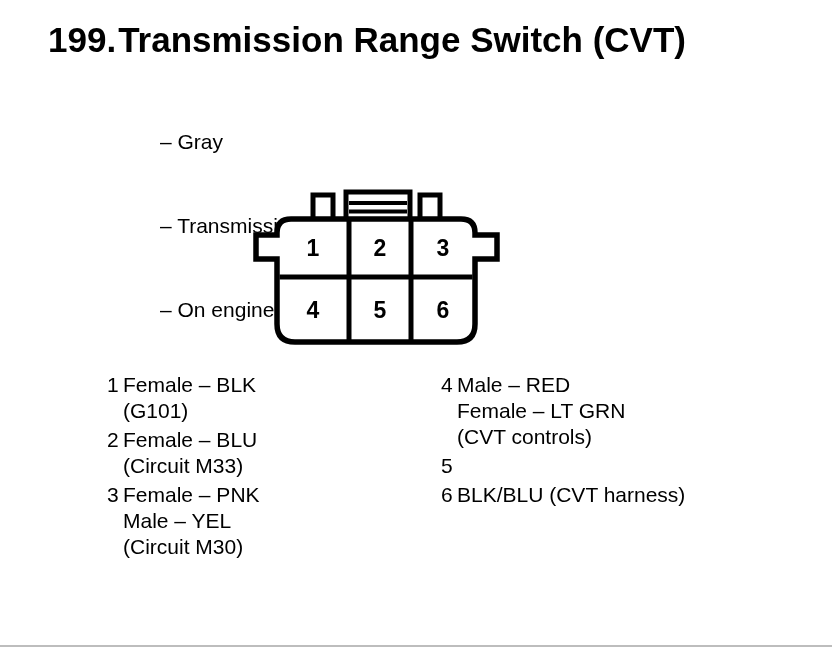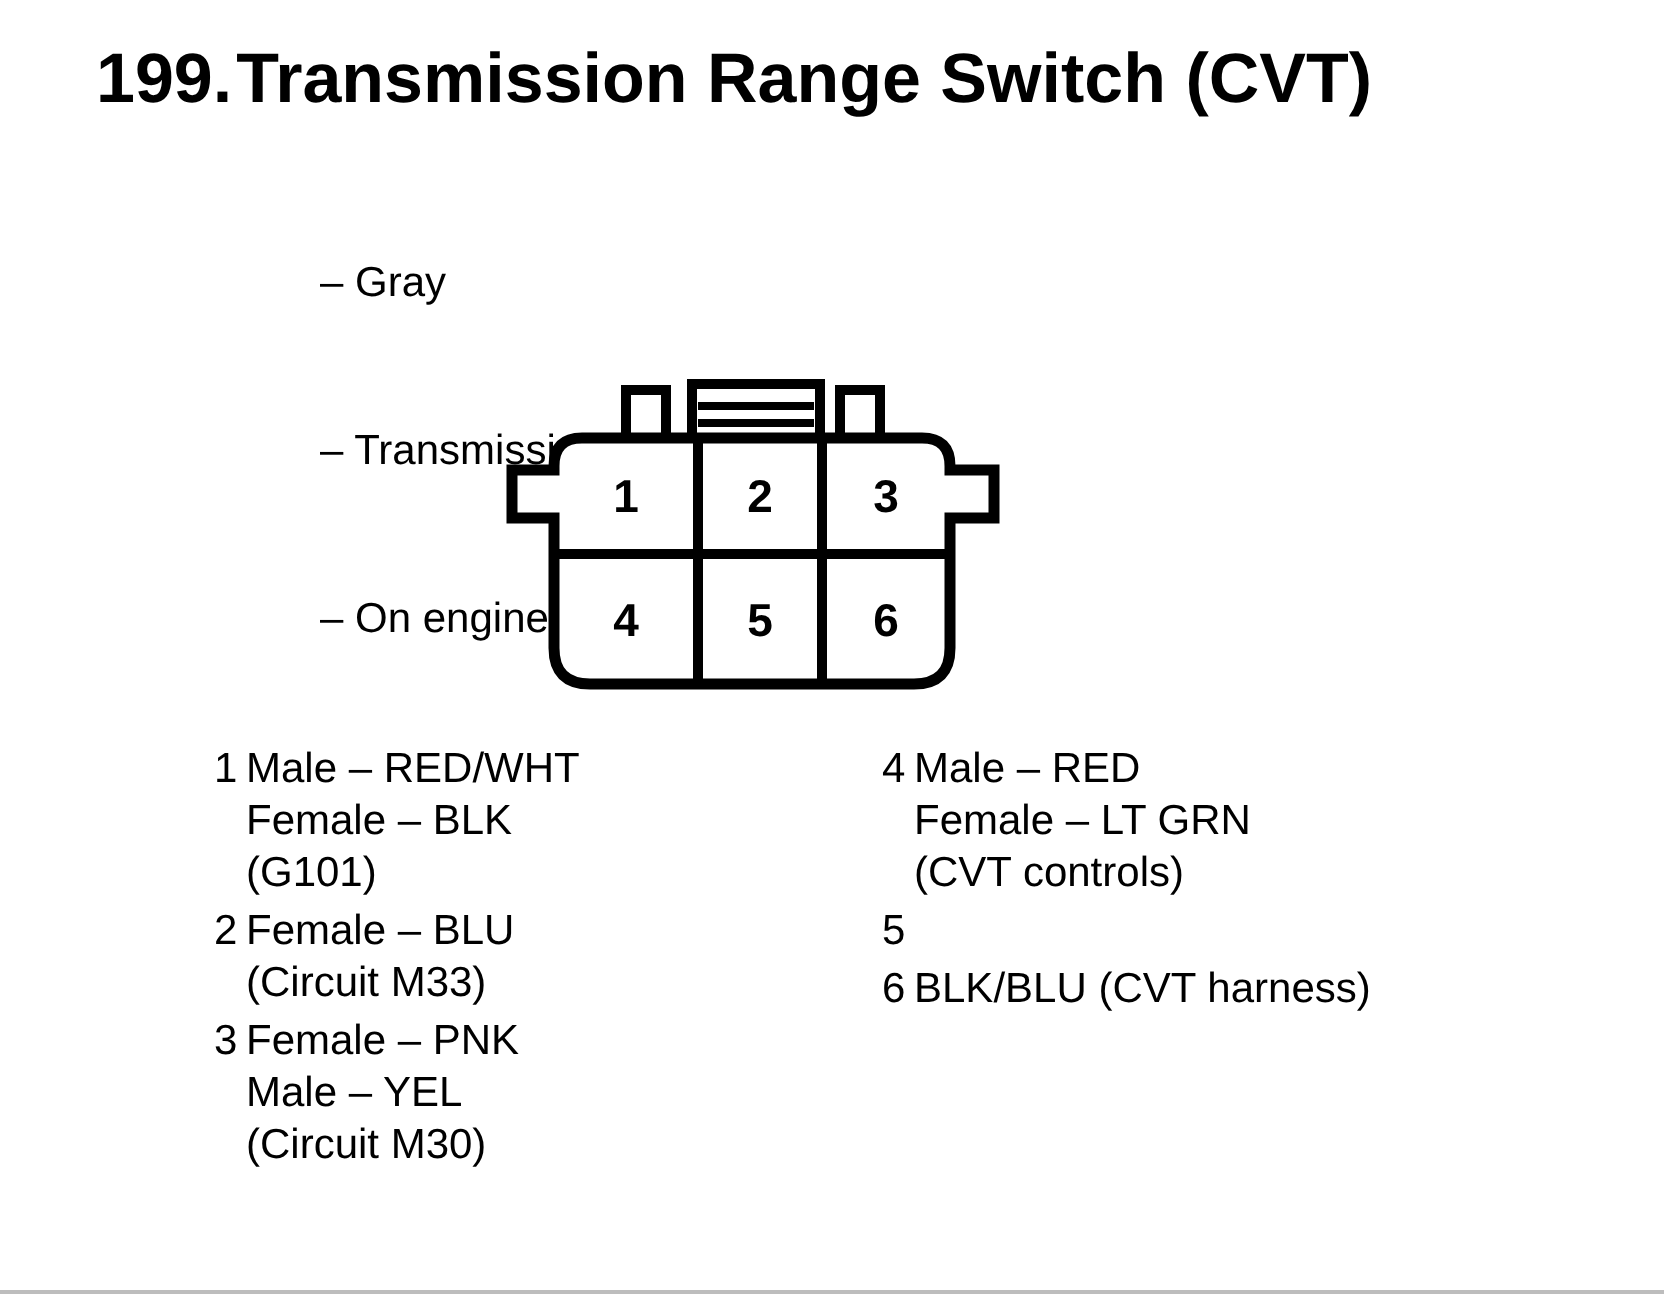--- a/index.html
+++ b/index.html
@@ -121,21 +121,20 @@
     <text class="cell-num" x="198" y="76" text-anchor="middle">3</text>
     <text class="cell-num" x="68" y="138" text-anchor="middle">4</text>
     <text class="cell-num" x="135" y="138" text-anchor="middle">5</text>
     <text class="cell-num" x="198" y="138" text-anchor="middle">6</text>
   </svg>
 
   <div class="pin-col pin-col-left">
     <div class="pin-item">
       <span class="pin-num">1</span>
       <div class="pin-lines">
-        <div>Male – RED/WHT</div>
         <div>Female – BLK</div>
         <div>(G101)</div>
       </div>
     </div>
     <div class="pin-item">
       <span class="pin-num">2</span>
       <div class="pin-lines">
         <div>Female – BLU</div>
         <div>(Circuit M33)</div>
       </div>

